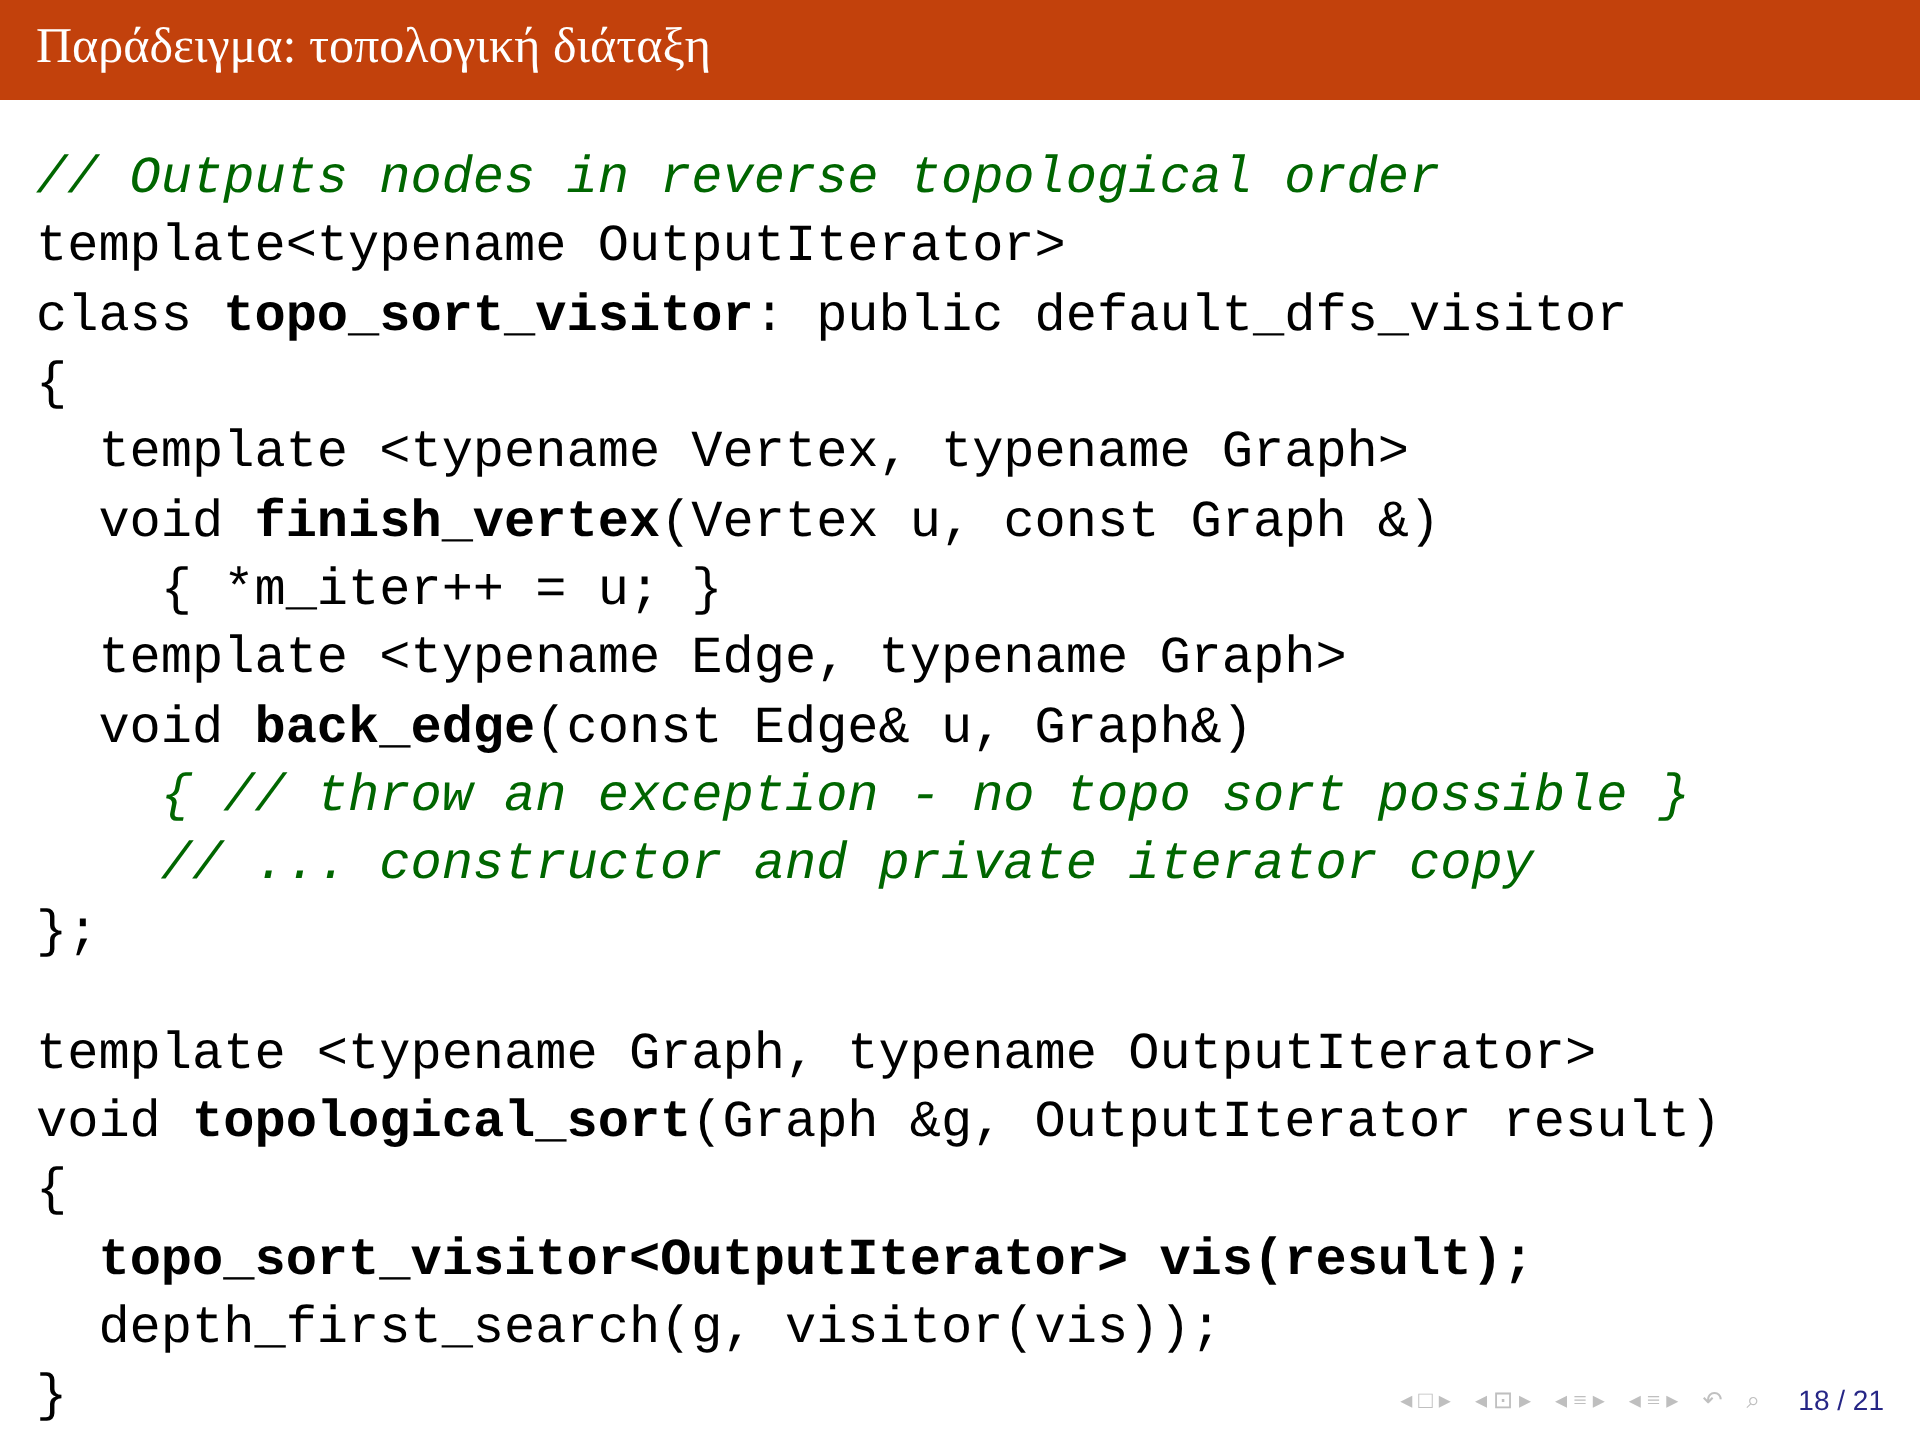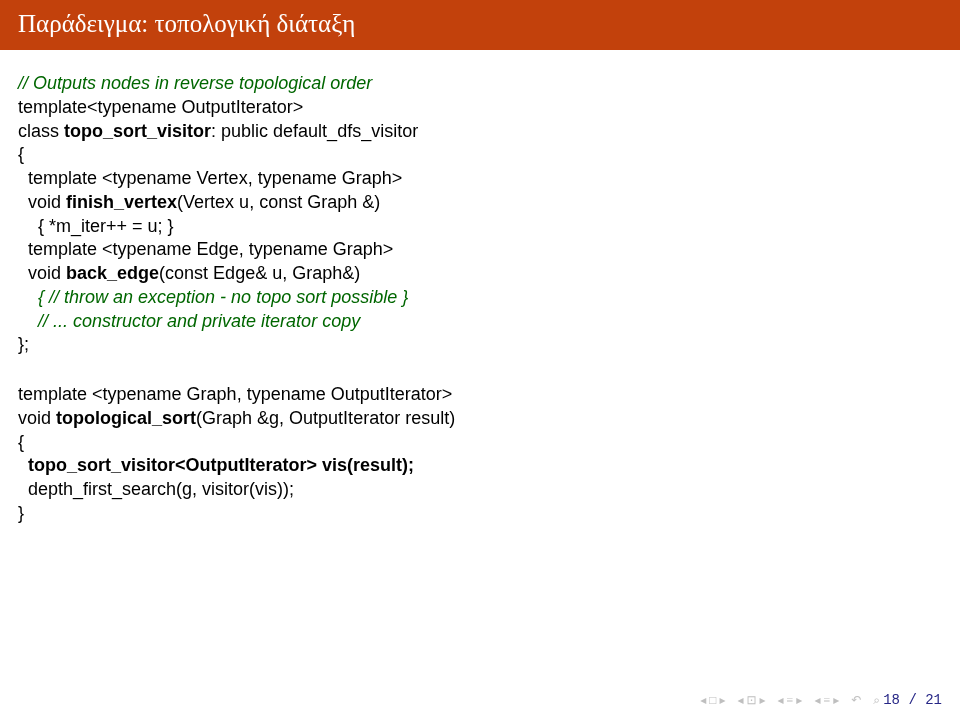--- a/index.html
+++ b/index.html
@@ -20,36 +20,36 @@
     background: #c2410c;
     color: #ffffff;
     padding: 10px 18px 12px 18px;
     font-size: 25px;
     font-family: "Times New Roman", serif;
   }
   .content {
     padding: 22px 18px 10px 18px;
   }
   .code {
-    font-family: Liberation Sans, sans-serif;
-    font-size: 18px;
+    font-family: Liberation Mono, monospace;
+    font-size: 26px;
     line-height: 1.32;
     white-space: pre;
     color: #000000;
   }
   .comment { color: #006600; font-style: italic; }
   .keyword-bold { font-weight: bold; color: #000000; }
   .gap { height: 26px; }
   .footer {
     position: absolute;
     bottom: 8px;
     right: 18px;
     font-size: 14px;
     color: #262686;
-    font-family: Liberation Mono, monospace;
+    font-family: Liberation Sans, sans-serif;
   }
   .nav-icons {
     position: absolute;
     bottom: 8px;
     right: 80px;
     display: flex;
     gap: 12px;
     align-items: center;
     color: #bfbfbf;
     font-size: 12px;

